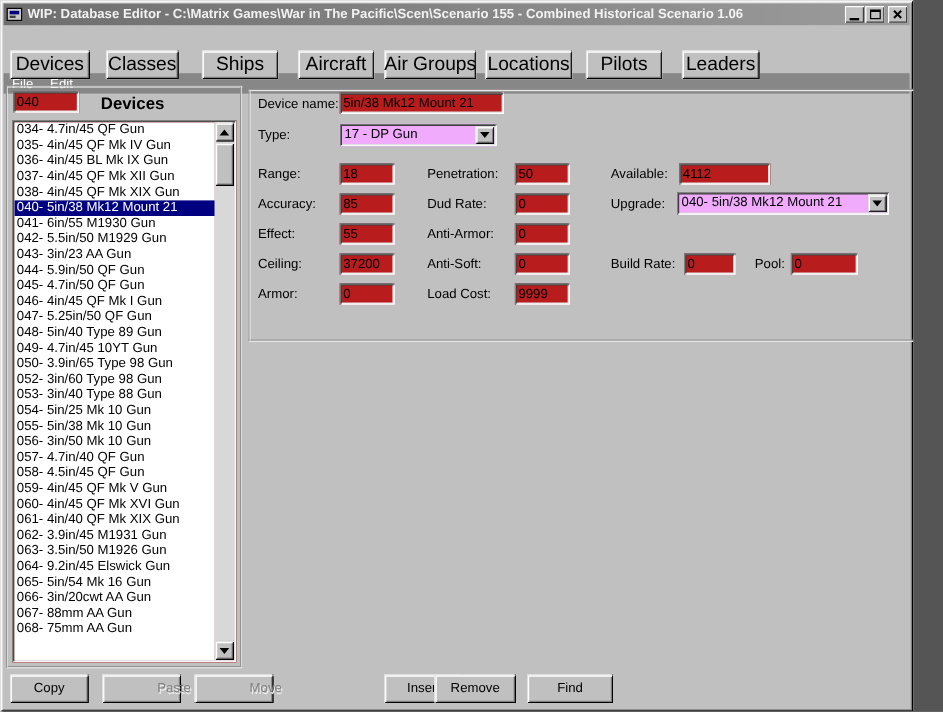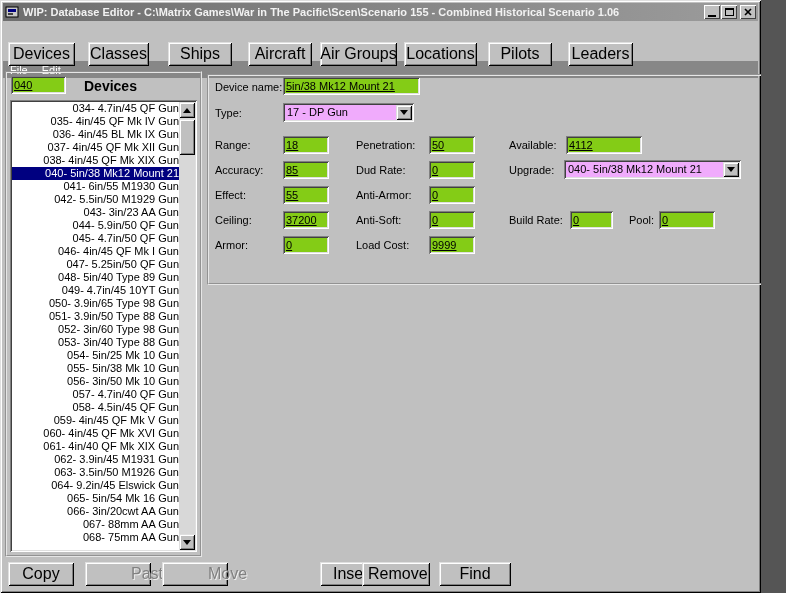--- a/index.html
+++ b/index.html
@@ -15,32 +15,32 @@
   .tb-btn{width:16px;height:14px;background:#c0c0c0;margin-left:1px;position:relative;
     box-shadow:inset 1px 1px 0 #fff,inset -1px -1px 0 #404040;display:flex;align-items:center;justify-content:center;}
   .glyph-min{width:8px;height:2px;background:#000;margin-top:7px;}
   .glyph-max{width:9px;height:8px;border:1px solid #000;border-top:2px solid #000;}
   .menubar{position:absolute;left:3px;top:21px;right:3px;height:17px;background:#878787;
     display:flex;align-items:center;gap:14px;padding-left:7px;margin-top:40px;}
   .menu-item{color:#fff;font-size:11px;}
   
   .raised{background:#c0c0c0;
     box-shadow:inset 1px 1px 0 #dfdfdf,inset -1px -1px 0 #000,inset 2px 2px 0 #fff,inset -2px -2px 0 #808080;}
-  .sunken{background:#84cc16;border:none;
-    box-shadow:inset 1px 1px 0 #808080,inset -1px -1px 0 #fff,inset 2px 2px 0 #404040,inset -2px -2px 0 #dfdfdf;text-decoration:underline;}
+  .sunken{background:#b91c1c;border:none;
+    box-shadow:inset 1px 1px 0 #808080,inset -1px -1px 0 #fff,inset 2px 2px 0 #404040,inset -2px -2px 0 #dfdfdf;}
   .groupbox{position:absolute;border:2px groove #e6e6e6;}
-  button.btn{position:absolute;height:24px;font-size:16px;color:#000;cursor:default;border:none;outline:none;}
+  button.btn{position:absolute;height:24px;font-size:11px;color:#000;cursor:default;border:none;outline:none;}
   button.btn.disabled{color:#818181;text-shadow:1px 1px 0 #efefef;padding-left:46px;}
   
   .tab{position:absolute;top:42px;height:24px;display:flex;align-items:center;justify-content:center;}
   
   .filter-input{position:absolute;left:11px;top:76px;width:55px;height:18px;font-size:11px;padding:1px 3px;}
   .devices-heading{position:absolute;left:84px;top:78px;font-size:14px;font-weight:bold;}
   .listbox{position:absolute;left:10px;top:100px;width:187px;height:452px;}
-  .list-rows{position:absolute;left:2px;top:2px;right:18px;bottom:2px;overflow:hidden;background:#fff;text-align:right;}
+  .list-rows{position:absolute;left:2px;top:2px;right:18px;bottom:2px;overflow:hidden;background:#fff;}
   .list-row{height:13px;line-height:13px;font-size:11px;padding-left:2px;white-space:nowrap;color:#000;}
   .list-row.selected{background:var(--selection-bg,#000080);color:var(--selection-fg,#fff);}
   .scrollbar{position:absolute;top:2px;right:2px;bottom:2px;width:16px;background:#d8d8d8;}
   .sb-btn{position:absolute;left:0;width:16px;height:16px;display:flex;align-items:center;justify-content:center;}
   .sb-up{top:0;} .sb-down{bottom:0;}
   .sb-thumb{position:absolute;left:0;top:17px;width:16px;height:36px;}
   .tri-up{width:0;height:0;border-left:4px solid transparent;border-right:4px solid transparent;border-bottom:5px solid #000;}
   .tri-down{width:0;height:0;border-left:4px solid transparent;border-right:4px solid transparent;border-top:5px solid #000;}
   
   .flabel{position:absolute;font-size:11px;color:#000;white-space:nowrap;}
@@ -105,21 +105,20 @@
         <div class="list-row">041- 6in/55 M1930 Gun</div>
         <div class="list-row">042- 5.5in/50 M1929 Gun</div>
         <div class="list-row">043- 3in/23 AA Gun</div>
         <div class="list-row">044- 5.9in/50 QF Gun</div>
         <div class="list-row">045- 4.7in/50 QF Gun</div>
         <div class="list-row">046- 4in/45 QF Mk I Gun</div>
         <div class="list-row">047- 5.25in/50 QF Gun</div>
         <div class="list-row">048- 5in/40 Type 89 Gun</div>
         <div class="list-row">049- 4.7in/45 10YT Gun</div>
         <div class="list-row">050- 3.9in/65 Type 98 Gun</div>
-        <div class="list-row">051- 3.9in/50 Type 88 Gun</div>
         <div class="list-row">052- 3in/60 Type 98 Gun</div>
         <div class="list-row">053- 3in/40 Type 88 Gun</div>
         <div class="list-row">054- 5in/25 Mk 10 Gun</div>
         <div class="list-row">055- 5in/38 Mk 10 Gun</div>
         <div class="list-row">056- 3in/50 Mk 10 Gun</div>
         <div class="list-row">057- 4.7in/40 QF Gun</div>
         <div class="list-row">058- 4.5in/45 QF Gun</div>
         <div class="list-row">059- 4in/45 QF Mk V Gun</div>
         <div class="list-row">060- 4in/45 QF Mk XVI Gun</div>
         <div class="list-row">061- 4in/40 QF Mk XIX Gun</div>

